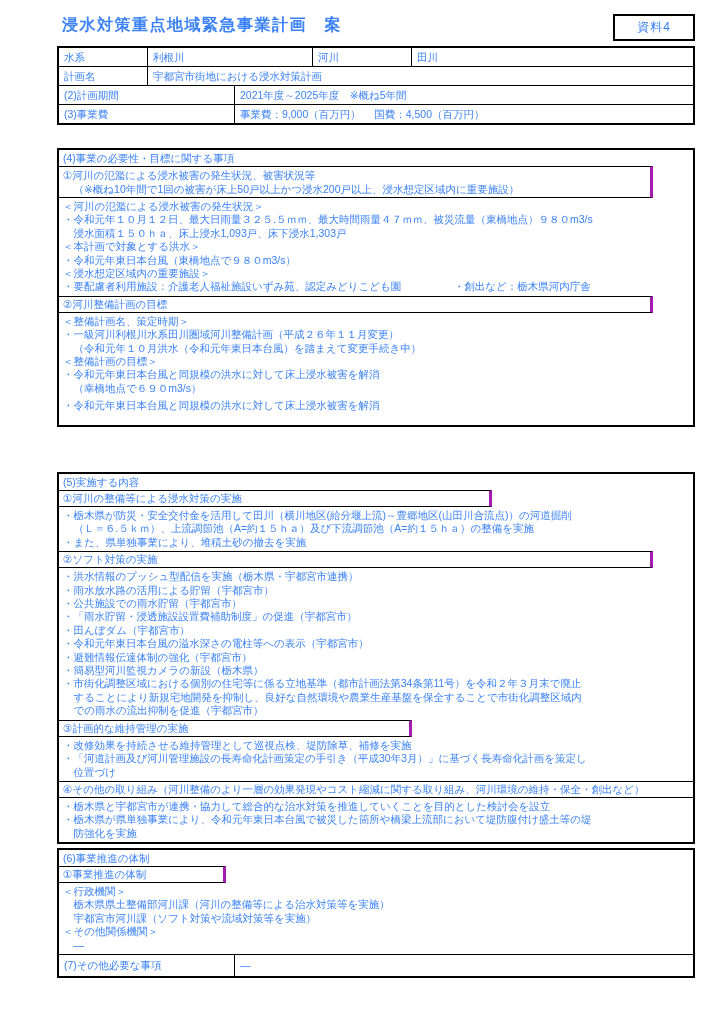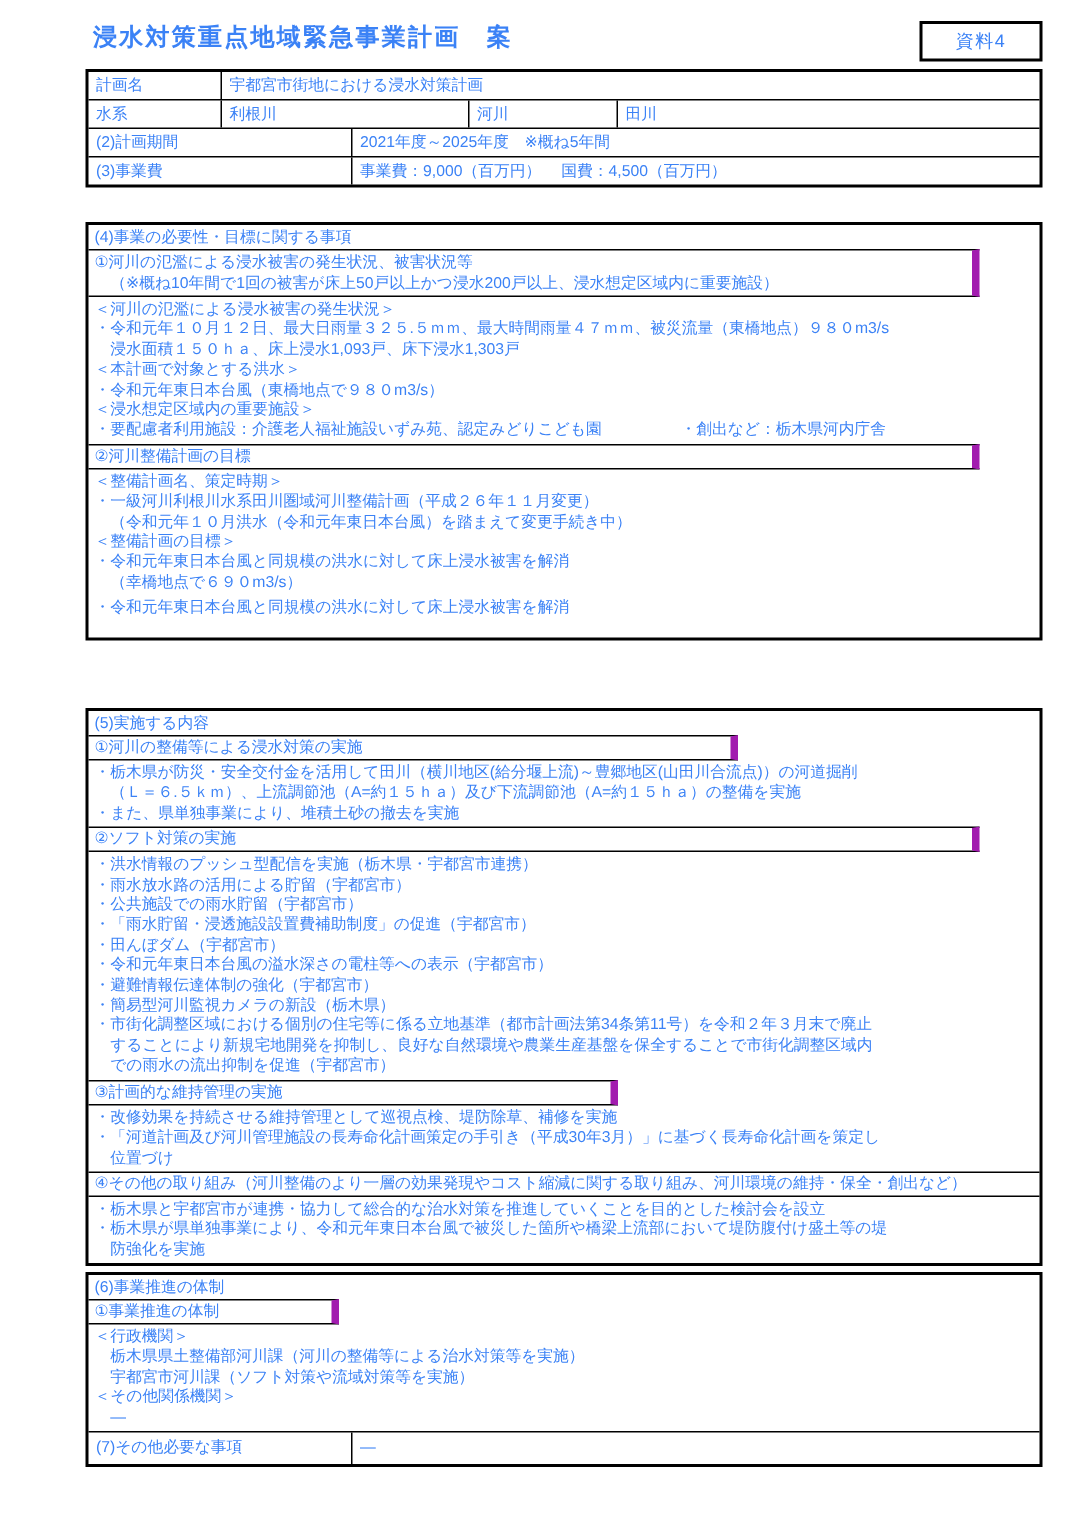--- a/index.html
+++ b/index.html
@@ -32,21 +32,21 @@
   .row:last-child { border-bottom:none; }
   .cell { padding:0 5px; height:18px; line-height:18px; overflow:hidden; white-space:nowrap; }
   .bR { border-right:1px solid #000; }
   .wA { width:89px; }  .wB { width:165px; }  .wC { width:99px; }
   .wD { flex:1; }      .wE { width:176px; }
   .sm { font-size:8.5px; letter-spacing:-0.3px; }
 
   
   .secHead { line-height:16px; padding:0 4px; white-space:nowrap; overflow:hidden; }
   .sub {
-    border-top:1px solid #000; border-bottom:1px solid #000; border-right:5px solid #a21caf;
+    border-top:1px solid #000; border-bottom:1px solid #000; border-right:3px solid #a21caf;
     line-height:15px; padding:0 4px; white-space:pre-line; overflow:hidden;
   }
   .sub2l { line-height:14px; padding:1px 4px; }
   .w94 { width:93.7%; }
   .w68 { width:68.3%; }
   .w56 { width:55.6%; }
   .w26 { width:26.3%; }
   .fullsub {
     border-top:1px solid #000; border-bottom:1px solid #000;
     line-height:15px; padding:0 4px; white-space:nowrap; overflow:hidden;
@@ -59,28 +59,28 @@
 </head>
 <body>
 
 <div class="page">
 
   <div class="title">浸水対策重点地域緊急事業計画　案</div>
   <div class="refbox">資料4</div>
 
   <div class="tbl t1">
     <div class="row">
-      <div class="cell bR wA">計画名</div>
-      <div class="cell wD">宇都宮市街地における浸水対策計画</div>
-    </div>
-    <div class="row">
       <div class="cell bR wA">水系</div>
       <div class="cell bR wB">利根川</div>
       <div class="cell bR wC">河川</div>
       <div class="cell wD">田川</div>
+    </div>
+    <div class="row">
+      <div class="cell bR wA">計画名</div>
+      <div class="cell wD">宇都宮市街地における浸水対策計画</div>
     </div>
     <div class="row">
       <div class="cell bR wE">(2)計画期間</div>
       <div class="cell wD">2021年度～2025年度　※概ね5年間</div>
     </div>
     <div class="row">
       <div class="cell bR wE">(3)事業費</div>
       <div class="cell wD">事業費：9,000（百万円）　 国費：4,500（百万円）</div>
     </div>
   </div>

